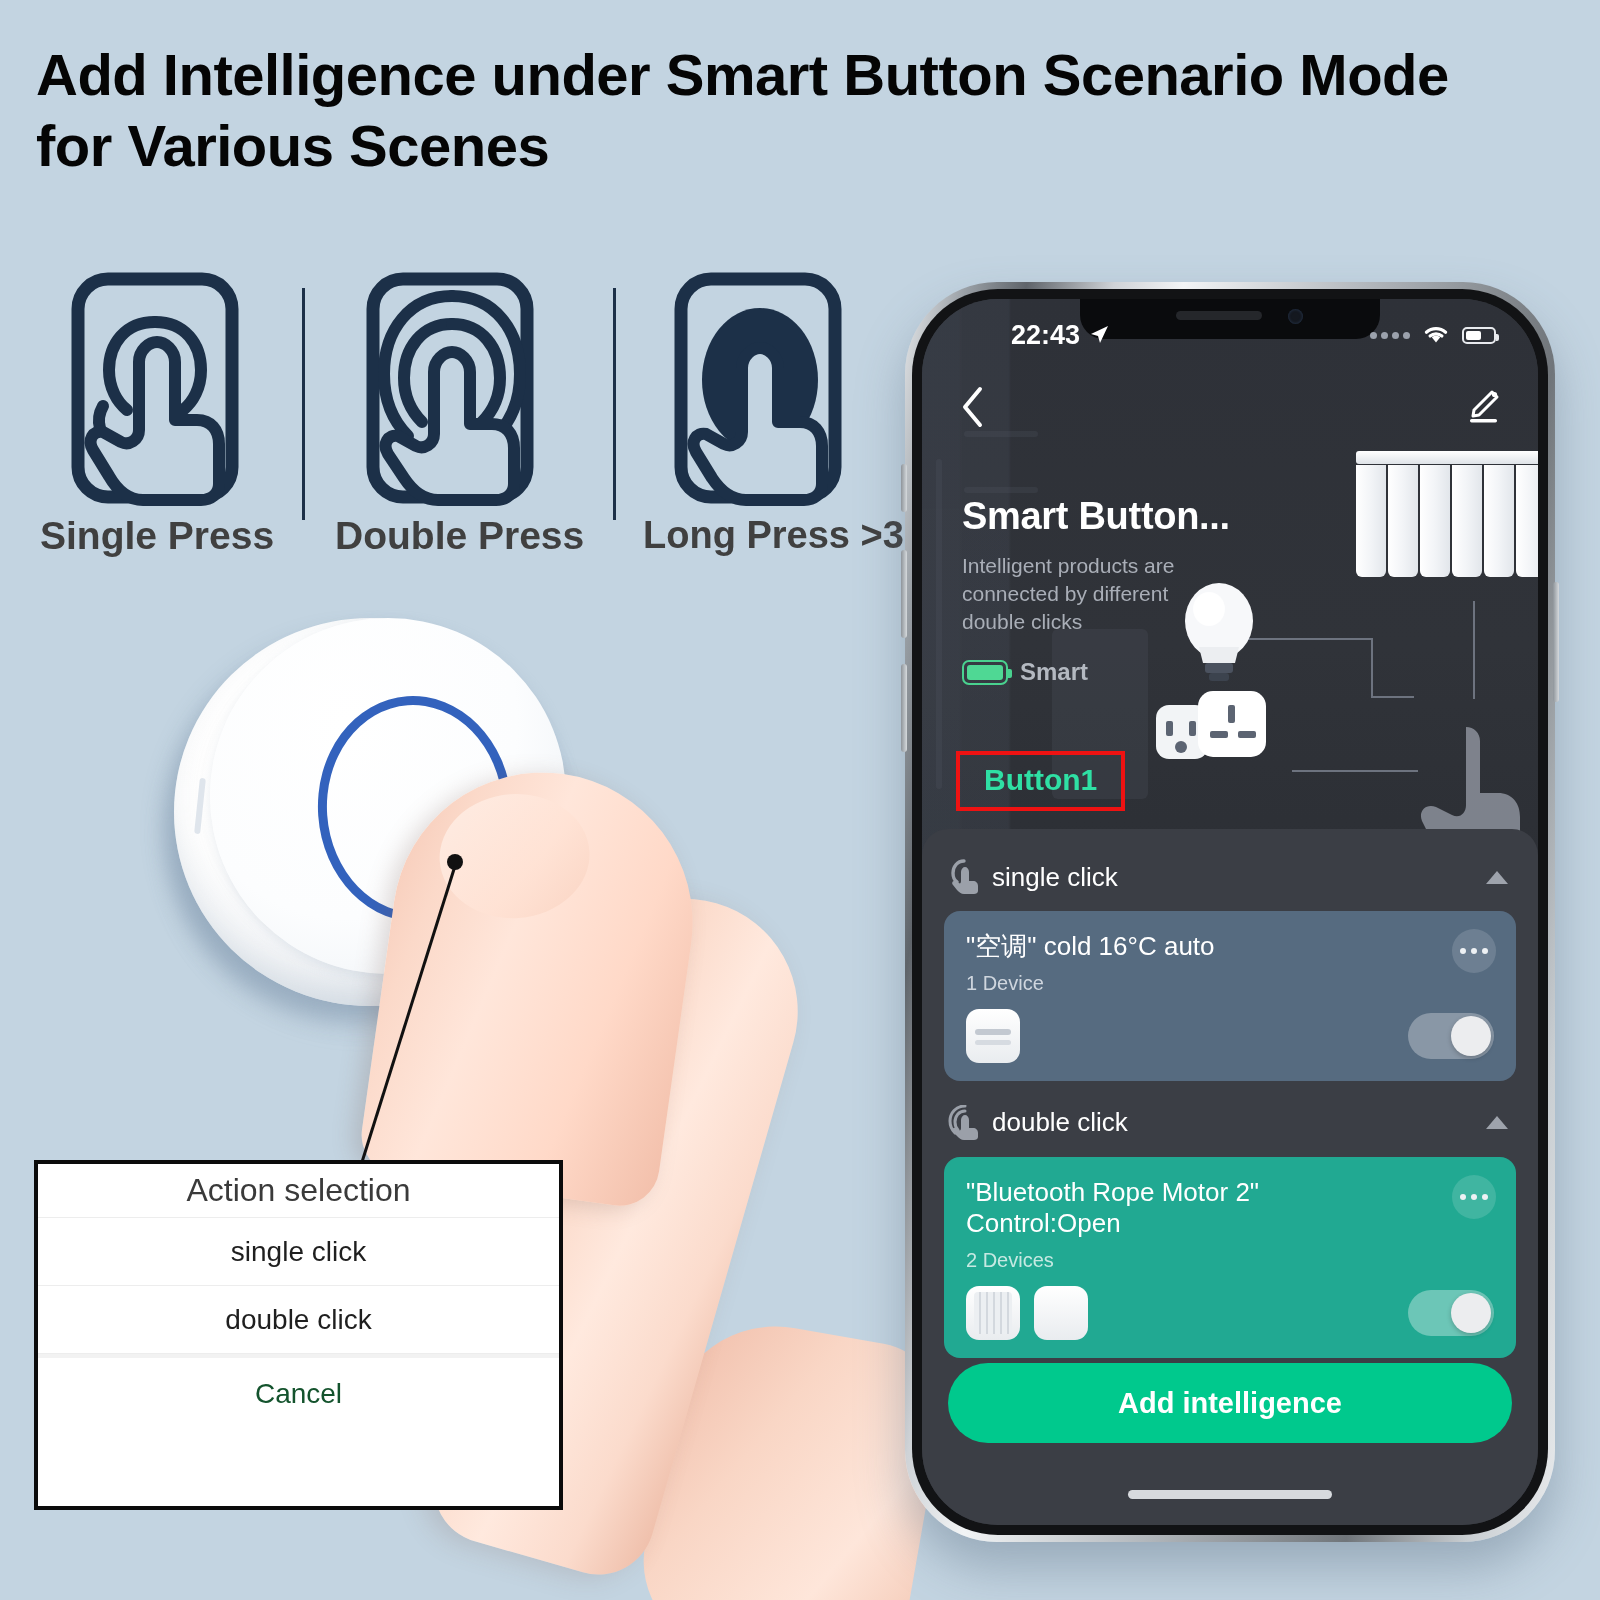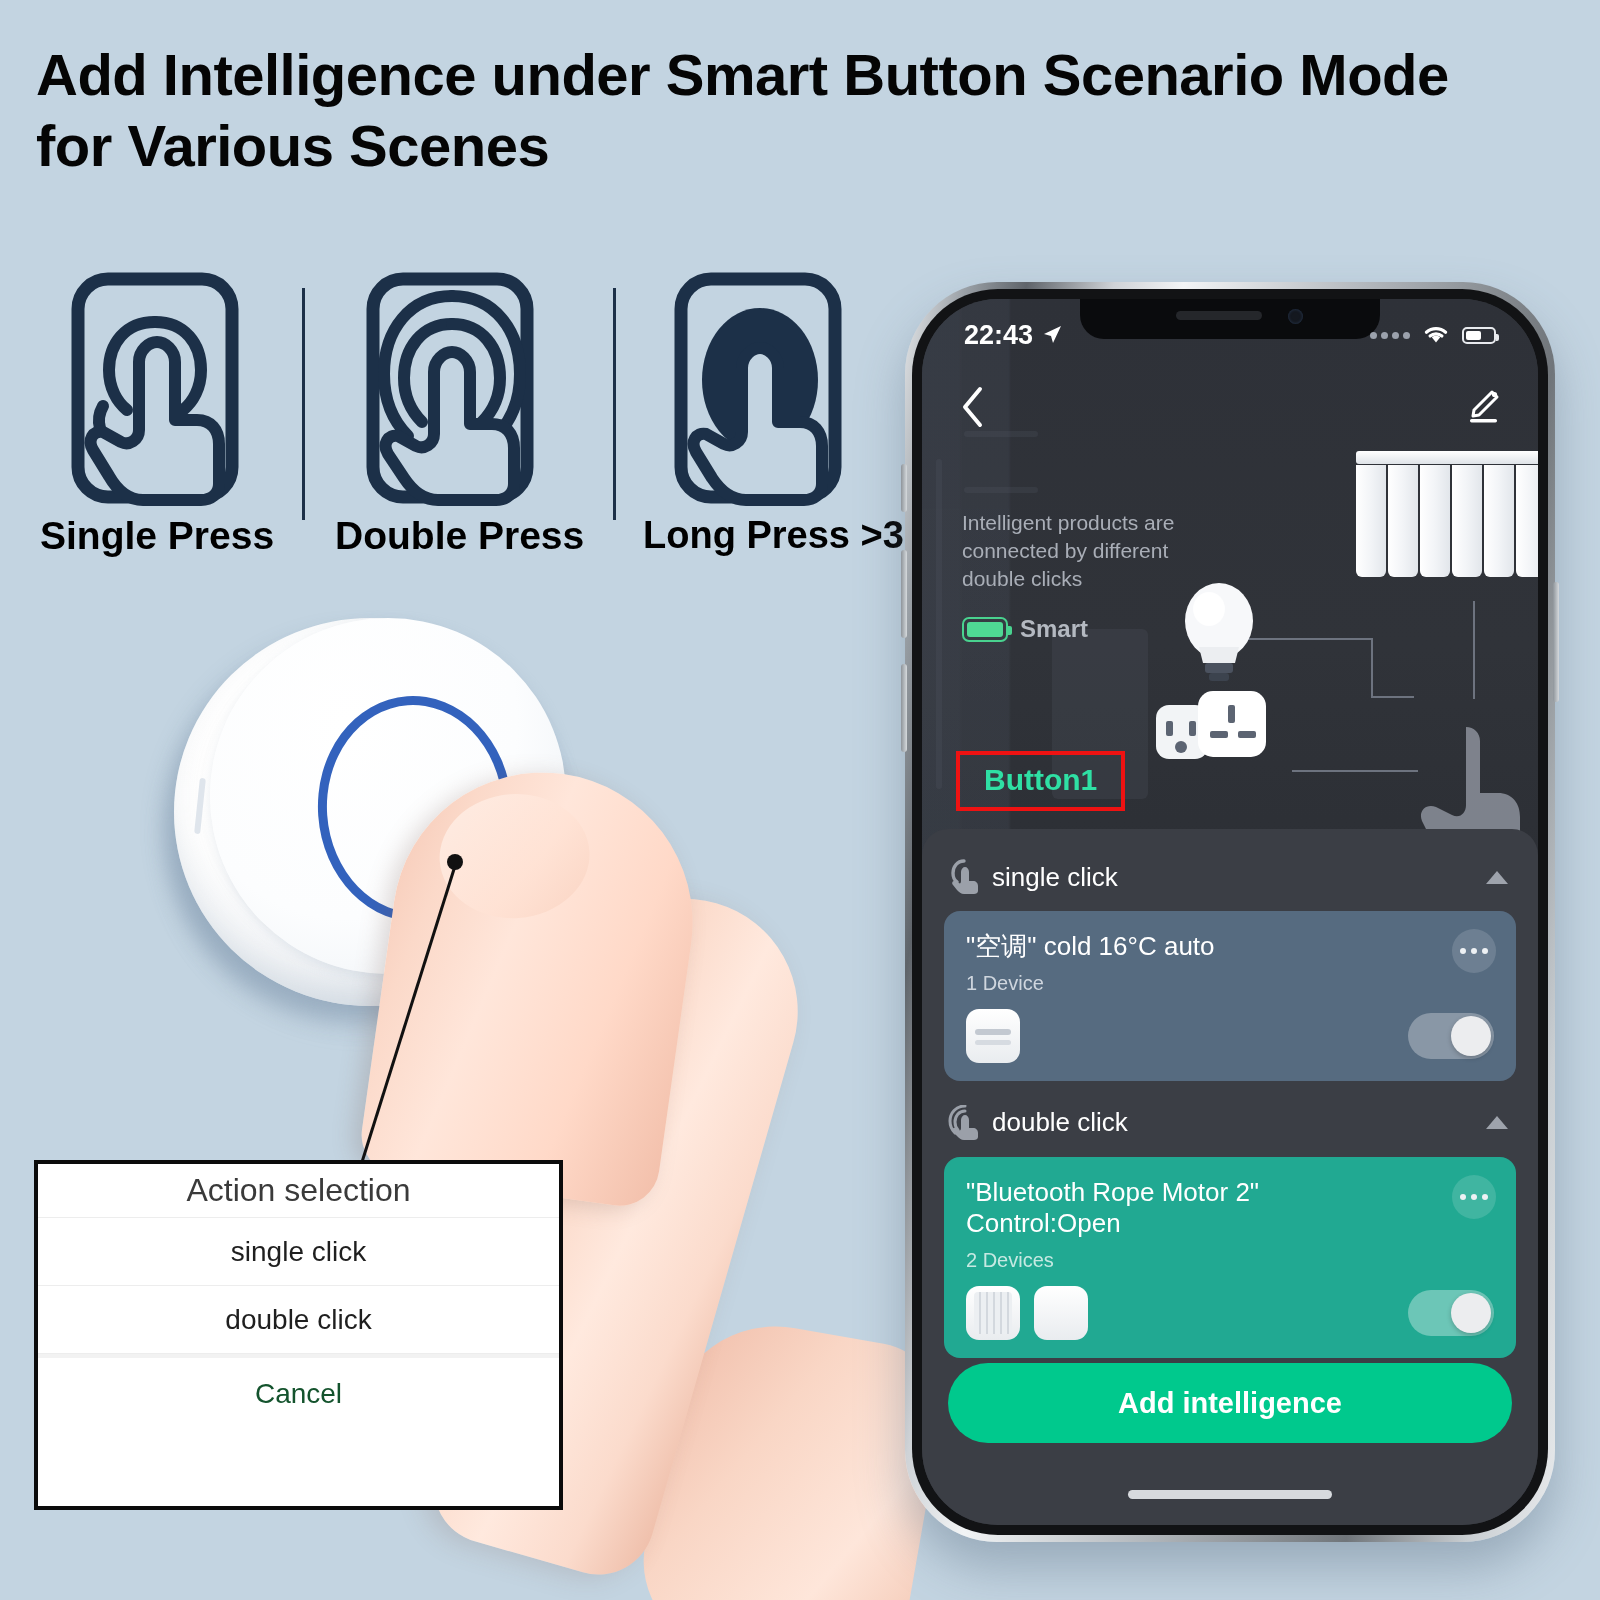--- a/index.html
+++ b/index.html
@@ -36,21 +36,21 @@
     text-align: center;
   }
   .gesture-cell.c1 { left: 10px; }
   .gesture-cell.c2 { left: 305px; }
   .gesture-cell.c3 { left: 613px; }
   .gesture-svg { display: block; margin: 0 auto; }
   .gesture-label {
     margin-top: 8px;
     font-size: 39px;
     font-weight: 700;
-    color: #000000;
+    color: #404040;
     white-space: nowrap;
   }
   .gesture-cell.c3 .gesture-label { font-size: 38px; }
   .divider {
     position: absolute;
     top: 18px;
     width: 3px; height: 232px;
     background: #1c3048;
   }
   .divider.d1 { left: 272px; }
@@ -263,21 +263,21 @@
   
   .statusbar {
     position: absolute; left: 0; top: 0;
     width: 100%; height: 72px;
     display: flex; align-items: center;
     justify-content: space-between;
     padding: 0 42px;
     z-index: 7;
     color: #fff;
   }
-  .sb-left { display: flex; align-items: center; gap: 8px; font-size: 27px; font-weight: 700; }
+  .sb-left { display: flex; align-items: center; gap: 8px; font-size: 27px; font-weight: 700; margin-left: 47px; }
   .sb-right { display: flex; align-items: center; gap: 11px; }
   .sig-dots { display: flex; gap: 4px; }
   .sig-dots i { width: 7px; height: 7px; border-radius: 50%; background: #9ba1ac; display: block; }
   .battery {
     width: 34px; height: 17px;
     border: 2px solid #e8eaee; border-radius: 5px;
     position: relative; padding: 2px;
   }
   .battery::after {
     content: ""; position: absolute; right: -5px; top: 5px;
@@ -582,20 +582,21 @@
         <rect x="84" y="44" width="18" height="7" rx="2" fill="#5c6472"></rect>
       </svg>
 
       <svg class="ghost-hand" width="110" height="150" viewBox="0 0 110 150">
         <path d="M48 8 C56 8 62 14 62 22 L62 74 L80 74 C94 74 102 84 102 98 L102 130
                  C102 140 94 146 84 146 L44 146 C30 146 22 138 16 126 L4 102
                  C0 92 8 84 18 88 L34 96 C42 100 48 94 48 86 Z" fill="#8c919b" opacity="0.85"></path>
       </svg>
 
       <div class="hero-text">
+        <div class="hero-title">Smart Button...</div>
         <div class="hero-sub">Intelligent products are connected by different double clicks</div>
         <div class="hero-batt">
           <div class="batt-pill">
               <i></i>
             </div>
           <div class="batt-label">Smart</div>
         </div>
       </div>
 
       <div class="button1-tag">Button1</div>

